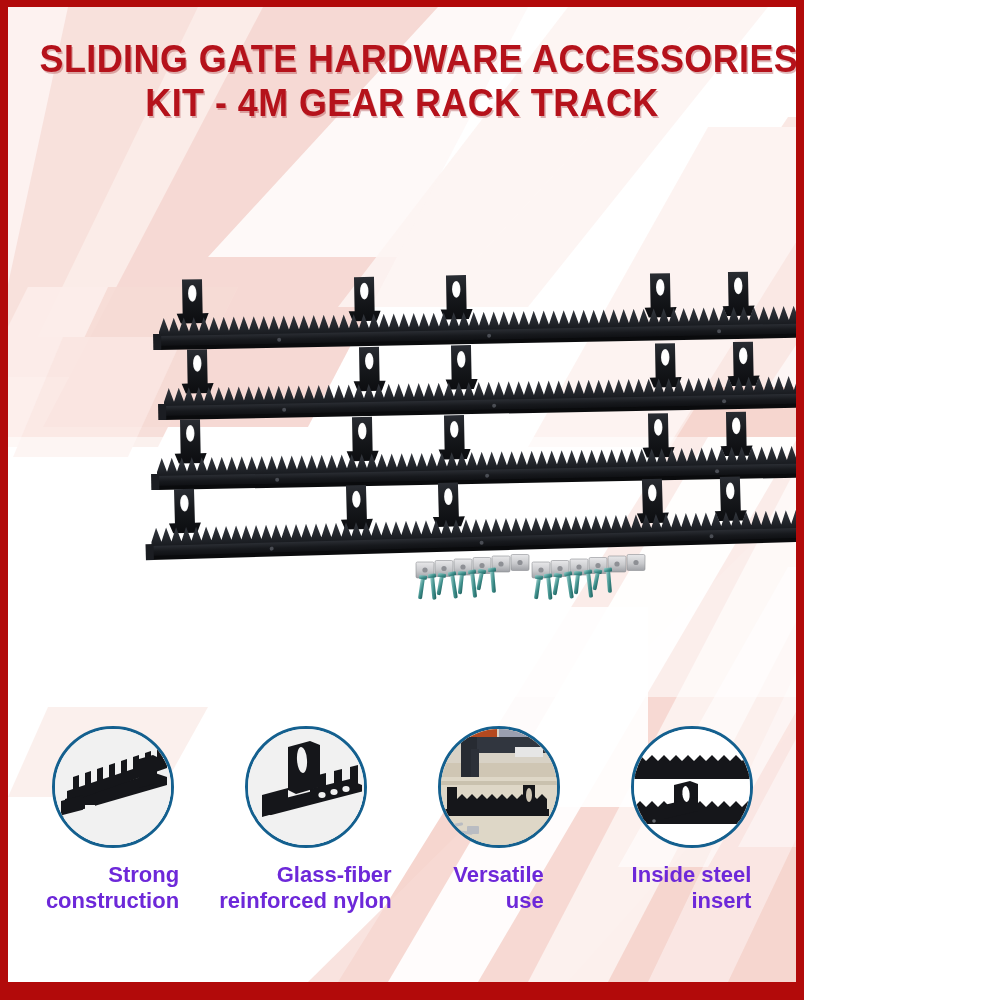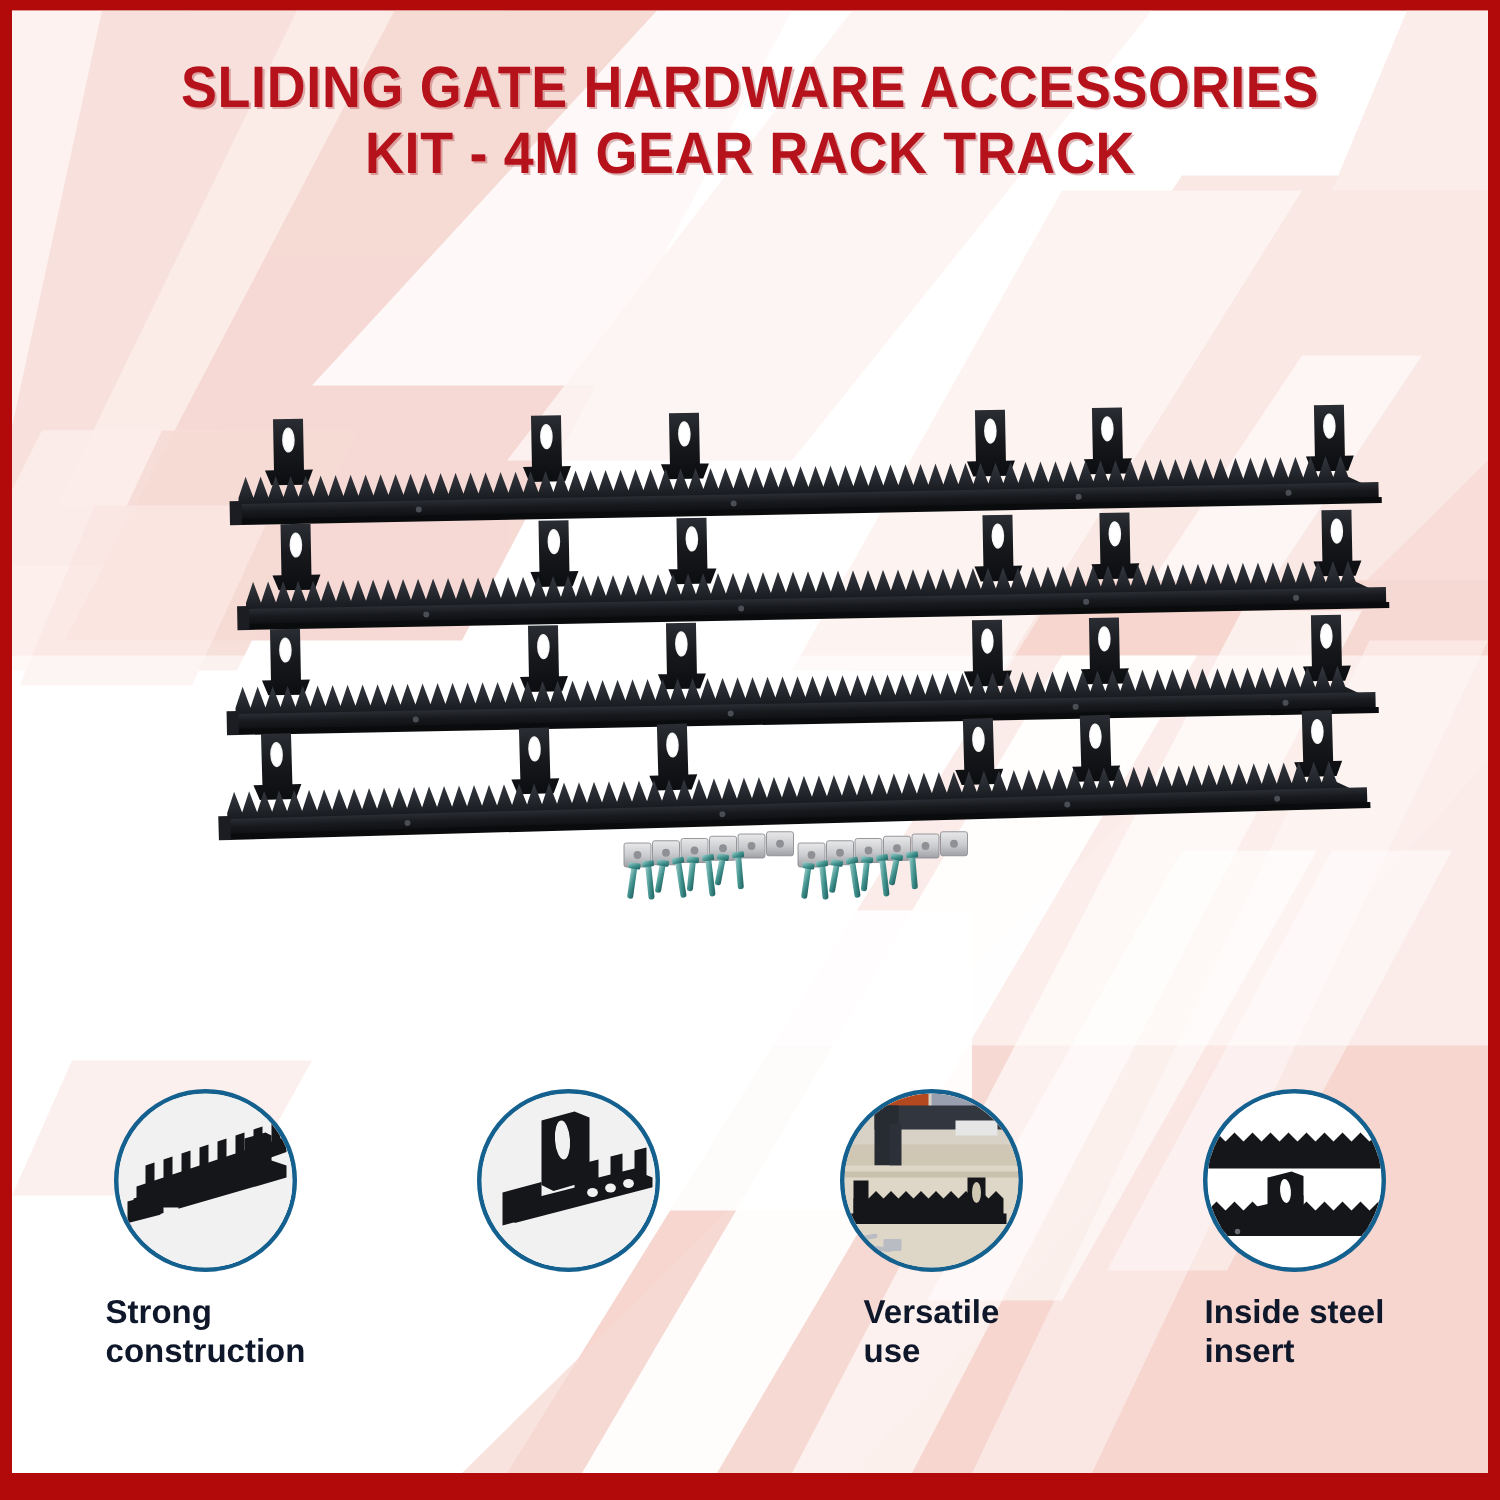--- a/index.html
+++ b/index.html
@@ -2,21 +2,21 @@
 <html><head>
 <meta charset="utf-8">
 <style>
   html,body{margin:0;padding:0;}
   body{
     width:1000px;height:1000px;overflow:hidden;
     font-family:"Liberation Sans","DejaVu Sans",sans-serif;
     background:#ffffff;
   }
   #page{
-    position:relative;width:1000px;height:1000px;
+    position:relative;width:804px;height:1000px;
     background:#b20a0a;
     box-sizing:border-box;
     overflow:hidden;
   }
   
   #canvas{
     position:absolute;left:8px;top:7px;right:8px;bottom:18px;
     background:#ffffff;overflow:hidden;
   }
   .bg-layer{position:absolute;inset:0;overflow:hidden;}
@@ -56,22 +56,22 @@
   }
   .f-circle{
     width:122px;height:122px;border-radius:50%;
     border:3px solid #14608f;
     background:#f2f2f2;
     overflow:hidden;position:relative;
     box-sizing:border-box;
   }
   .f-label{
     margin-top:14px;
-    text-align:left;
-    color:#0f172a;
+    text-align:right;
+    color:#6d28d9;
     font-weight:bold;
     font-size:22px;
     line-height:26px;
     max-width:200px;
   }
   svg{display:block;}
 </style>
 </head>
 <body>
 
@@ -349,20 +349,24 @@
             </g>
             <ellipse cx="54" cy="31" rx="5" ry="13" fill="#f1f1f1" transform="rotate(-4 54 31)"></ellipse>
             <g fill="#f1f1f1">
               <ellipse cx="74" cy="66" rx="3.6" ry="3"></ellipse>
               <ellipse cx="86" cy="63" rx="3.6" ry="3"></ellipse>
               <ellipse cx="98" cy="60" rx="3.6" ry="3"></ellipse>
             </g>
             <path d="M0,92 L116,62 L116,116 L0,116 Z" fill="#f1f1f1"></path>
           </svg>
         </div>
+        <div class="f-label">
+          <span>Glass-fiber</span><br>
+          <span>reinforced nylon</span>
+        </div>
       </div>
 
       <div class="feature">
         <div class="f-circle">
           <svg width="116" height="116" viewBox="0 0 116 116">
             <rect width="116" height="116" fill="#cfc6b4"></rect>
             <rect x="0" y="0" width="116" height="34" fill="#d8d2c6"></rect>
             <rect x="22" y="0" width="34" height="10" fill="#b4491f"></rect>
             <rect x="58" y="0" width="50" height="9" fill="#9a9fb0"></rect>
             <rect x="20" y="8" width="88" height="16" fill="#31363f"></rect>

